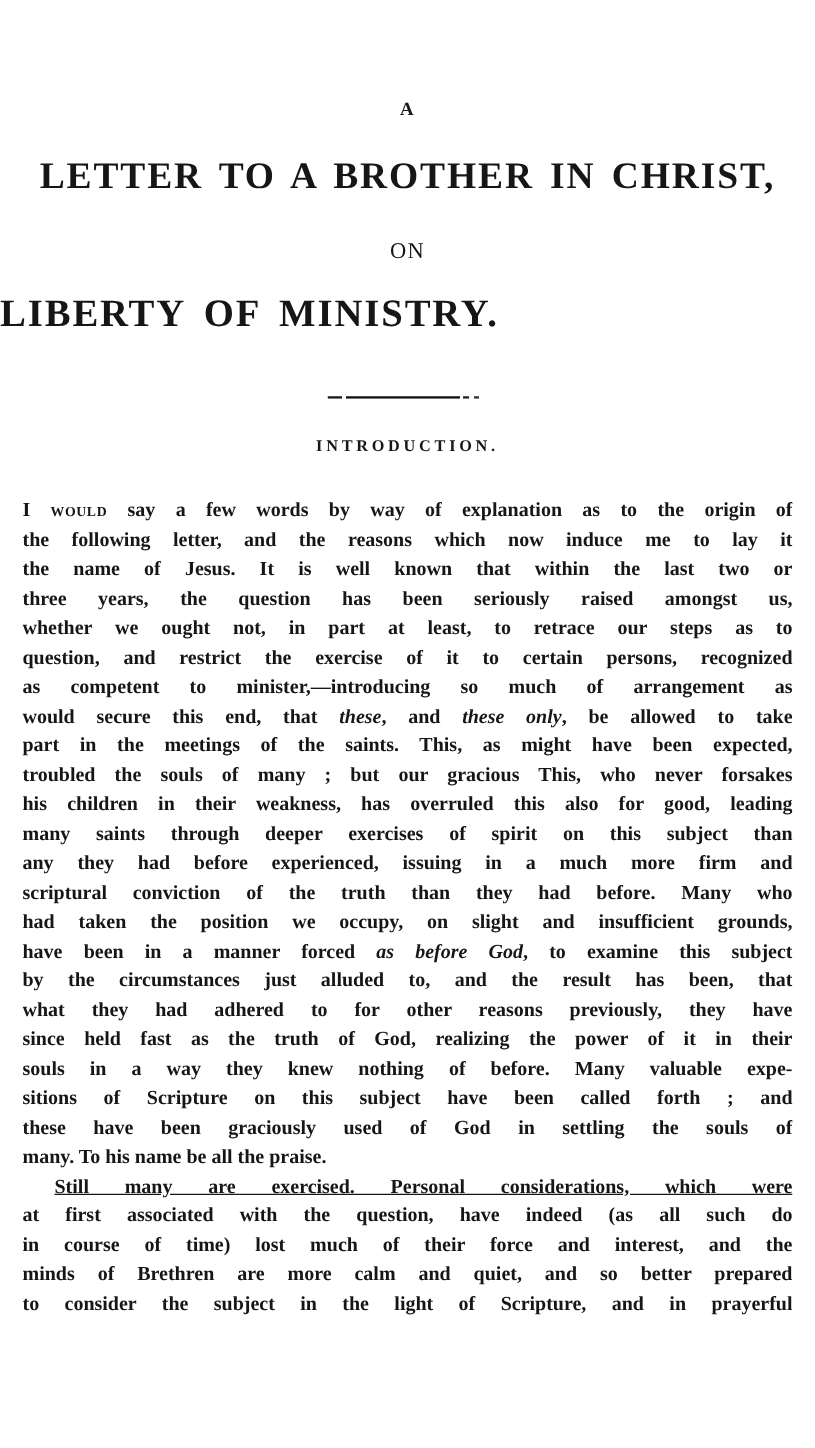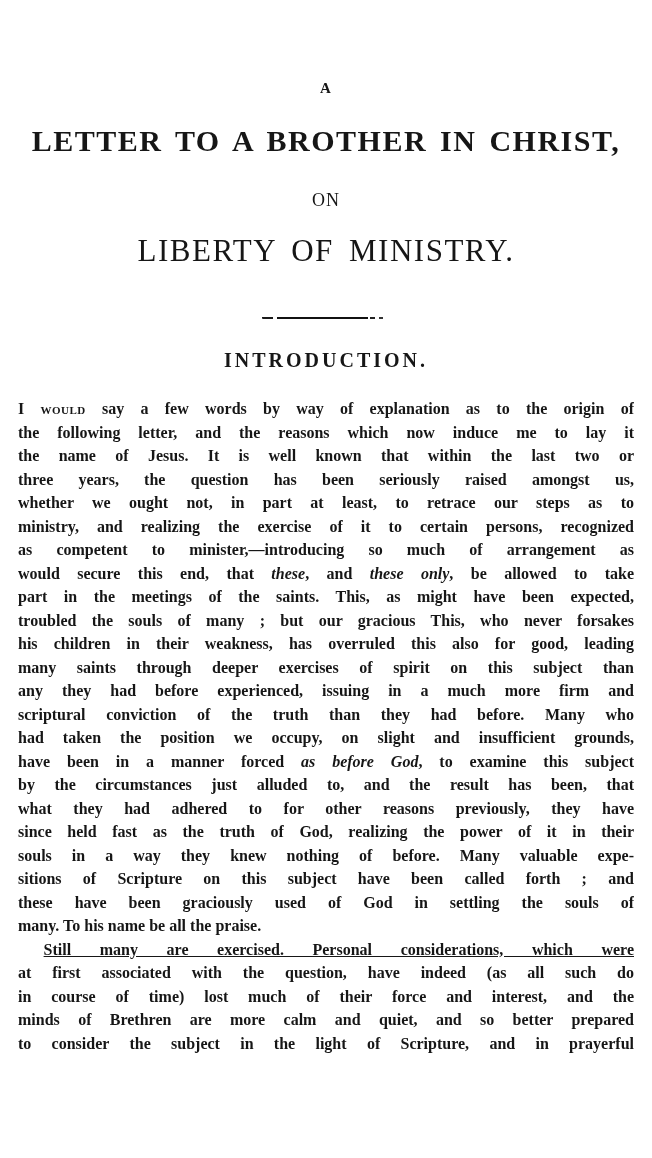--- a/index.html
+++ b/index.html
@@ -19,36 +19,36 @@
     position:absolute;top:124px;left:0;width:100%;margin:0;
     text-align:center;font-size:30px;font-weight:bold;
     letter-spacing:1.5px;word-spacing:4px;white-space:nowrap;
   }
   .connector{
     position:absolute;top:190px;left:0;width:100%;
     text-align:center;font-size:18px;font-weight:normal;letter-spacing:1px;
   }
   .subtitle{
     position:absolute;top:233px;left:0;width:100%;margin:0;
-    text-align:center;font-size:31px;font-weight:normal;
+    text-align:left;font-size:31px;font-weight:bold;
     letter-spacing:1.5px;word-spacing:6px;white-space:nowrap;
   }
   .rule{
     position:absolute;top:316px;left:262px;width:126px;height:3px;
     background-image:linear-gradient(90deg,
       #1a1a1a 0%,#1a1a1a 9%,transparent 9%,transparent 12%,
       #111 12%,#111 84%,transparent 84%,transparent 86%,
       #222 86%,#222 90%,transparent 90%,transparent 93%,
       #333 93%,#333 96%,transparent 96%);
     background-size:100% 2px;background-position:center;background-repeat:no-repeat;
     border-radius:1px;
   }
   .section-heading{
     position:absolute;top:349px;left:0;width:100%;margin:0;
-    text-align:center;font-size:20px;font-weight:bold;letter-spacing:3px;
+    text-align:center;font-size:13px;font-weight:bold;letter-spacing:3px;
   }
   .body-text{
     position:absolute;top:397px;left:18px;width:616px;
     font-size:16px;font-weight:600;line-height:23.5px;
   }
   .line{
     text-align:justify;
     text-align-last:justify;
     height:23.5px;overflow:hidden;
   }
@@ -67,21 +67,21 @@
   <h2 class="subtitle">LIBERTY OF MINISTRY.</h2>
   <div class="rule"></div>
   <h3 class="section-heading">INTRODUCTION.</h3>
   <div class="body-text">
       <div class="paragraph">
         <div class="line"><span>I </span><span class="sc">would</span><span> say a few words by way of explanation as to the origin of</span></div>
         <div class="line"><span>the following letter, and the reasons which now induce me to lay it</span></div>
         <div class="line"><span>the name of Jesus.  It is well known that within the last two or</span></div>
         <div class="line"><span>three years, the question has been seriously raised amongst us,</span></div>
         <div class="line"><span>whether we ought not, in part at least, to retrace our steps as to</span></div>
-        <div class="line"><span>ministry, and realizing the exercise of it to certain persons, recognized</span></div>
+        <div class="line"><span>question, and restrict the exercise of it to certain persons, recognized</span></div>
         <div class="line"><span>as competent to minister,—introducing so much of arrangement as</span></div>
         <div class="line"><span>would secure this end, that </span><span class="it">these</span><span>, and </span><span class="it">these only</span><span>, be allowed to take</span></div>
         <div class="line"><span>part in the meetings of the saints.  This, as might have been expected,</span></div>
         <div class="line"><span>troubled the souls of many ; but our gracious This, who never forsakes</span></div>
         <div class="line"><span>his children in their weakness, has overruled this also for good, leading</span></div>
         <div class="line"><span>many saints through deeper exercises of spirit on this subject than</span></div>
         <div class="line"><span>any they had before experienced, issuing in a much more firm and</span></div>
         <div class="line"><span>scriptural conviction of the truth than they had before.  Many who</span></div>
         <div class="line"><span>had taken the position we occupy, on slight and insufficient grounds,</span></div>
         <div class="line"><span>have been in a manner forced </span><span class="it">as before God</span><span>, to examine this subject</span></div>

